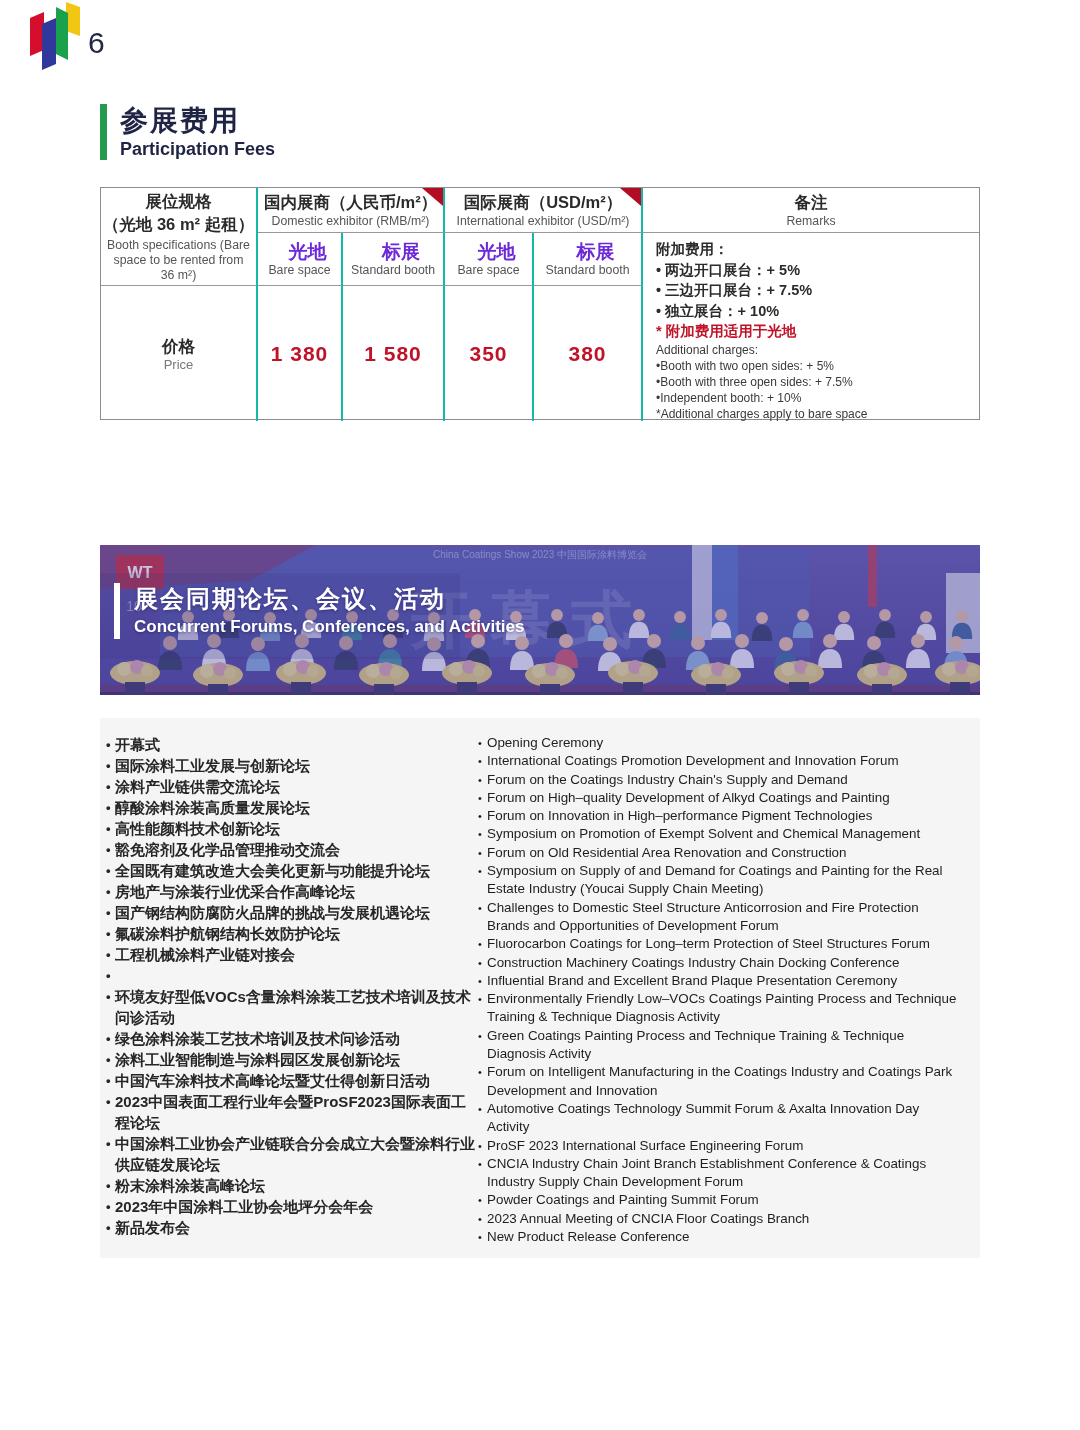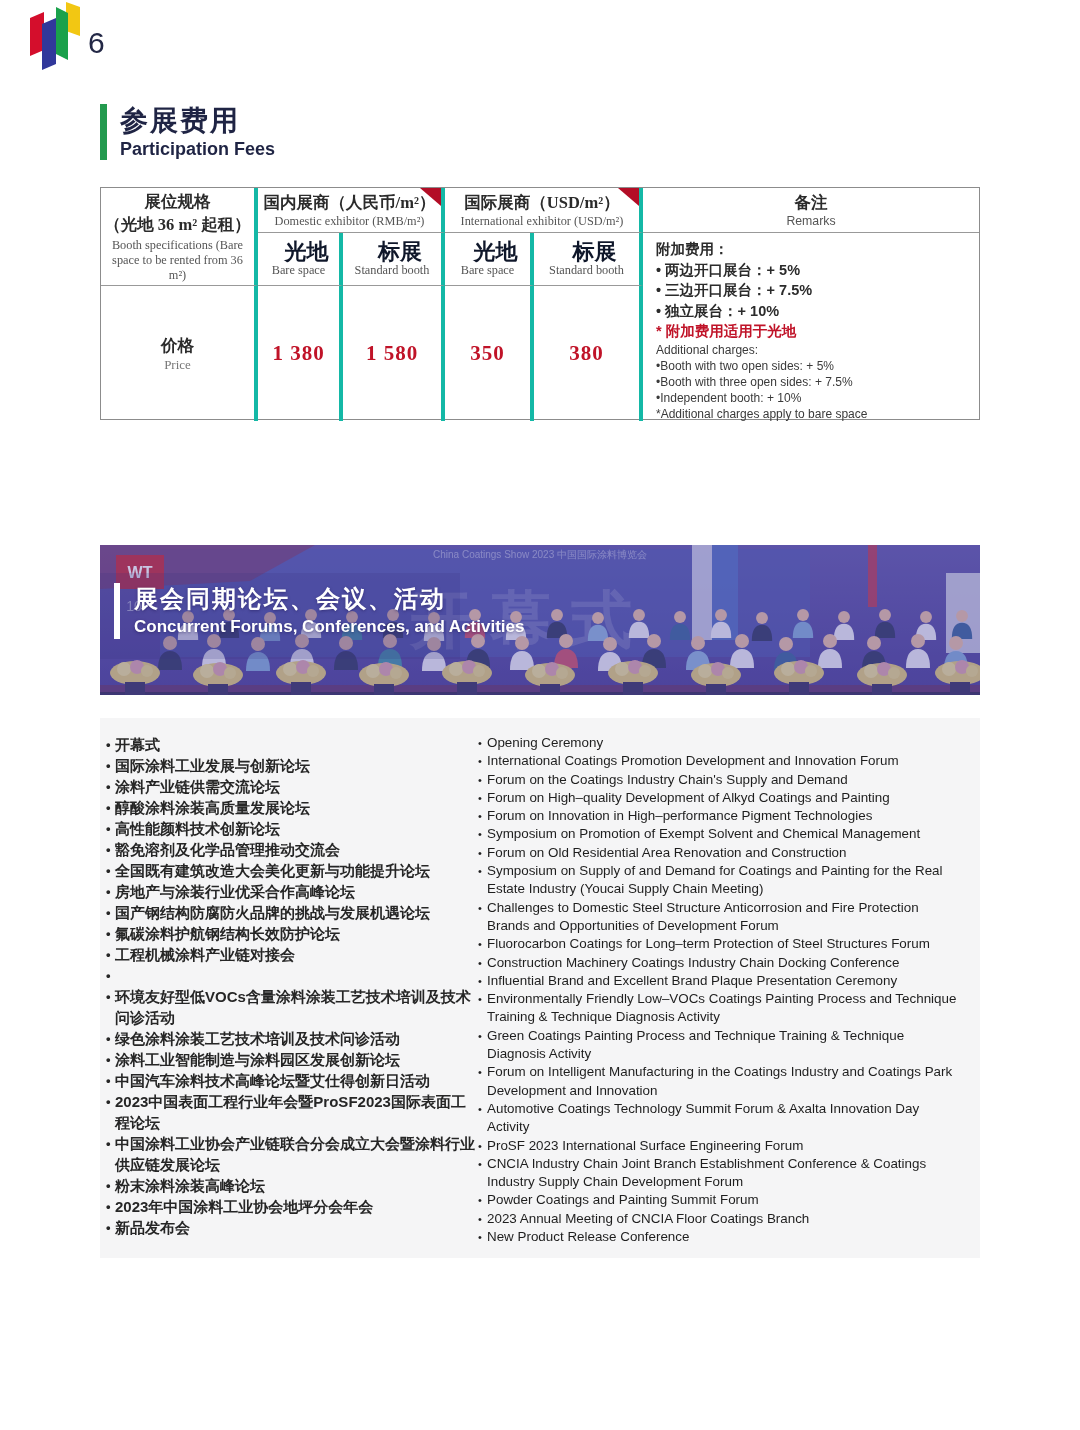--- a/index.html
+++ b/index.html
@@ -21,34 +21,34 @@
   .sec-title .en{font-size:18px;font-weight:bold;color:#1f2444;line-height:22px;}
 
   
   .fees{left:100px;top:187px;width:880px;height:233px;
     display:grid;box-sizing:border-box;
     grid-template-columns:157px 85px 102px 89px 109px 1fr;
     grid-template-rows:45px 53px 135px;
     border:1px solid #8c8c8c;}
   .fees>div{box-sizing:border-box;display:flex;flex-direction:column;justify-content:center;
     align-items:center;text-align:center;position:relative;}
-  .bR{border-right:4px solid #14b8a6;font-family:Liberation Serif, serif;}
+  .bR{border-right:2px solid #14b8a6;}
   .bB{border-bottom:1px solid #999;}
   .c-spec{grid-column:1;grid-row:1/3;}
   .c-dom{grid-column:2/4;grid-row:1;}
   .c-intl{grid-column:4/6;grid-row:1;}
   .c-rh{grid-column:6;grid-row:1;}
   .c-rb{grid-column:6;grid-row:2/4;align-items:flex-start !important;justify-content:flex-start;
         text-align:left !important;padding:7px 10px 0 13px;}
   .zh-h{font-size:16.5px;font-weight:bold;color:#2b2b2b;line-height:23px;}
   .en-h{font-size:12.3px;color:#555;line-height:15px;}
   .c-spec .en-h{padding:2px 6px 0 6px;}
   .corner{position:absolute;top:0;right:0;width:0;height:0;
     border-top:18px solid #b30d26;border-left:21px solid transparent;}
-  .sub-zh{font-size:22px;font-weight:bold;color:#0f172a;line-height:22px;margin-left:16px;}
+  .sub-zh{font-size:19px;font-weight:bold;color:#6d28d9;line-height:22px;margin-left:16px;}
   .sub-en{font-size:12.3px;color:#555;line-height:15px;}
   .price-zh{font-size:16.5px;font-weight:bold;color:#2b2b2b;line-height:22px;}
   .price-en{font-size:13px;color:#777;line-height:16px;}
   .price-val{font-size:21px;font-weight:bold;color:#c01328;letter-spacing:1px;}
   .rl-zh{font-size:14.5px;font-weight:bold;color:#2b2b2b;line-height:20.5px;}
   .rl-red{font-size:14.5px;font-weight:bold;color:#c01328;line-height:20.5px;}
   .rl-en{font-size:12px;color:#3a3a3a;line-height:16px;}
 
   
   .banner{left:100px;top:545px;width:880px;height:150px;overflow:hidden;}

